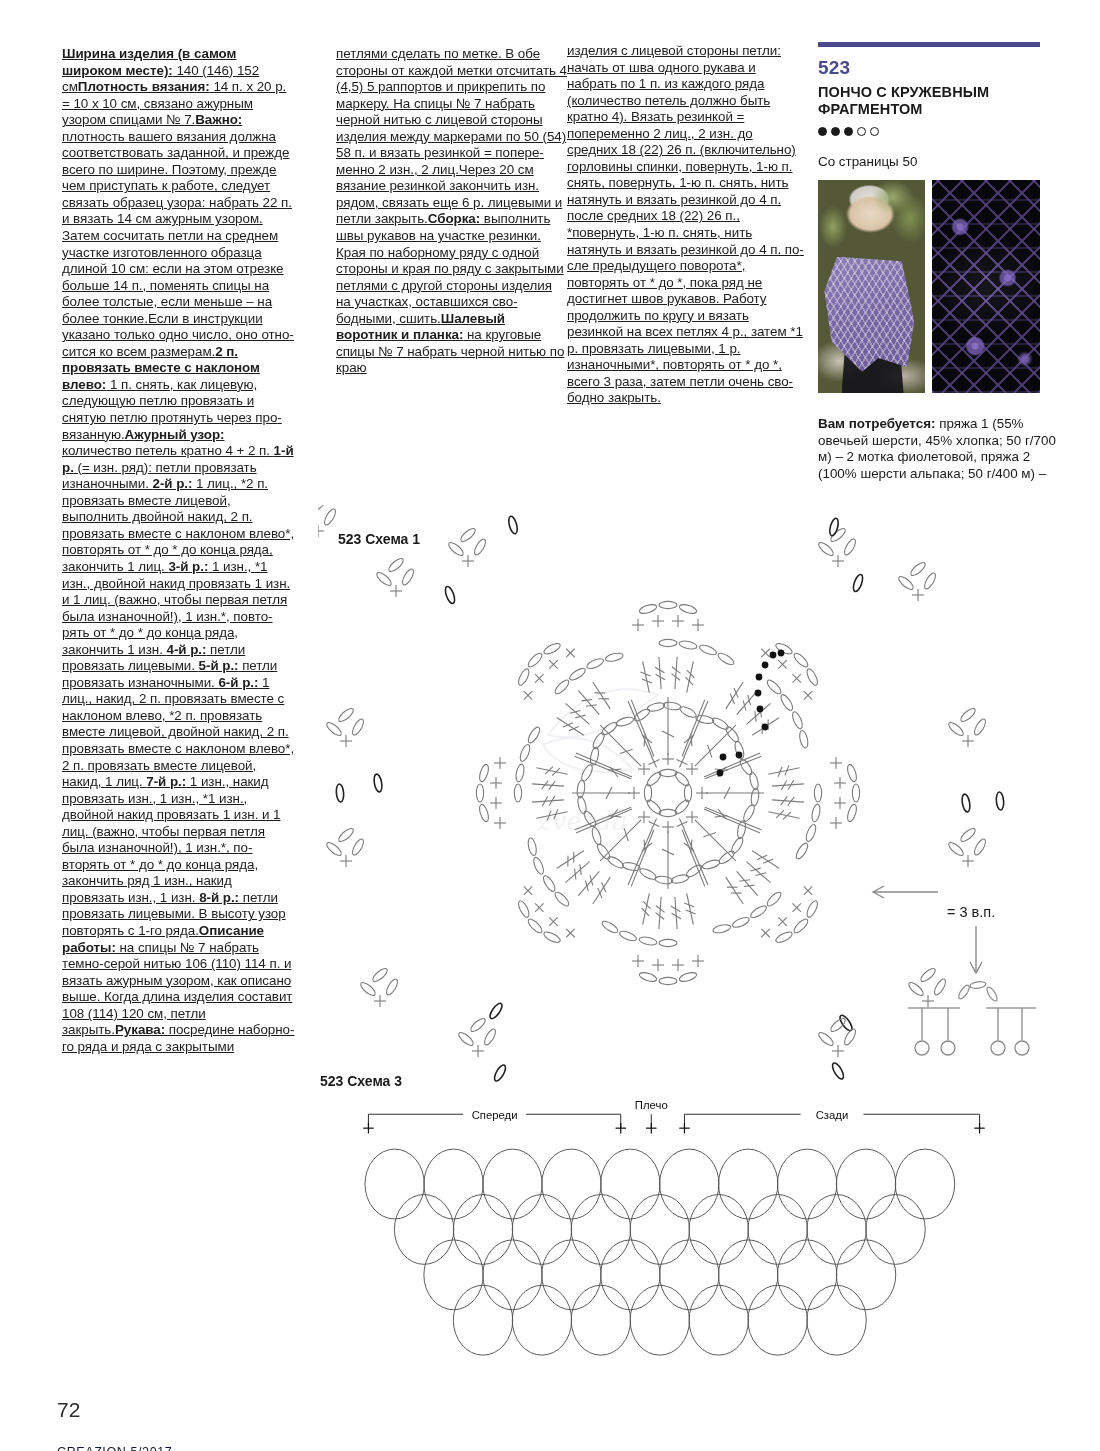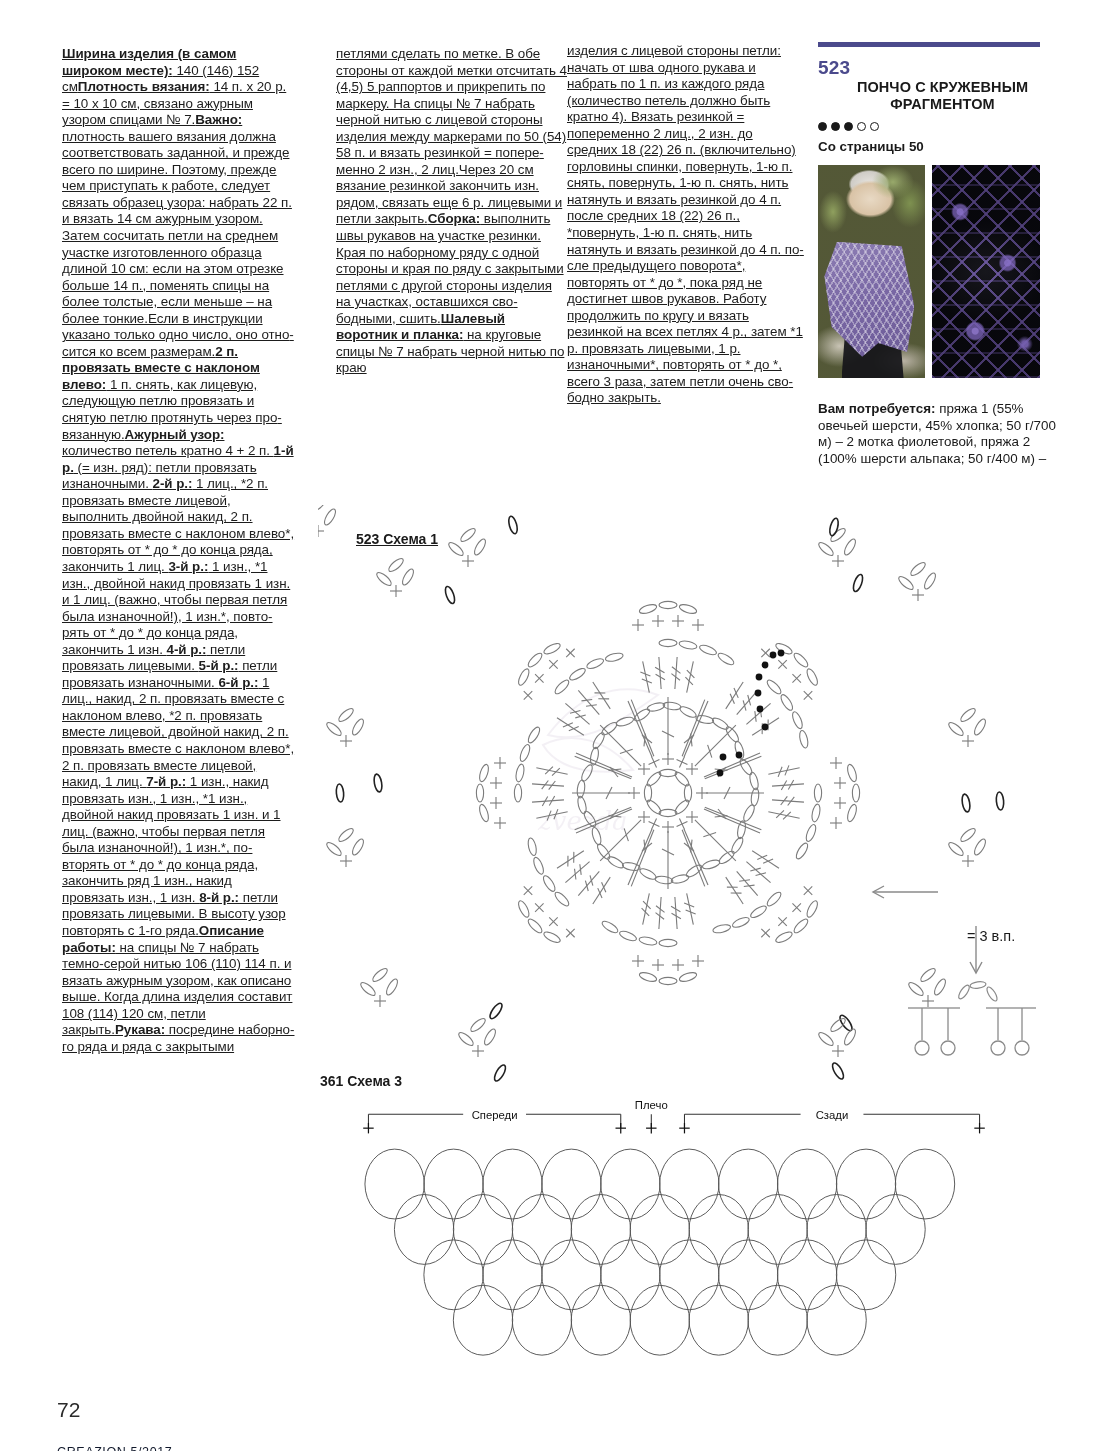--- a/index.html
+++ b/index.html
@@ -31,26 +31,26 @@
 
   
   #rail{position:absolute;left:818px;top:42px;width:249px;}
   .rail-rule{height:5px;background:#4b4a8c;width:222px;}
   .rail-num{
     color:#4b4a8c;font-weight:bold;font-size:19px;
     margin-top:10px;letter-spacing:0.2px;
   }
   .rail-title{
     font-weight:bold;font-size:14.5px;line-height:17px;
-    text-transform:uppercase;letter-spacing:0.1px;text-align:center;
+    margin-top:5px;text-transform:uppercase;letter-spacing:0.1px;
   }
   .dots{margin-top:8px;height:10px;display:flex;gap:4px;align-items:center;}
   .dot{width:9px;height:9px;border-radius:50%;border:1.3px solid #1a1a1a;box-sizing:border-box;}
   .dot.full{background:#1a1a1a;}
-  .rail-from{font-size:13.4px;margin-top:8px;line-height:16px;font-weight:bold;}
+  .rail-from{font-size:13.4px;margin-top:18px;line-height:16px;}
 
   .photos{margin-top:10px;display:flex;gap:7px;}
   .photo{border:0;overflow:hidden;position:relative;}
   #photo-model{width:107px;height:213px;}
   #photo-detail{width:108px;height:213px;}
 
   
   .ph1{
     width:100%;height:100%;
     background:
@@ -102,23 +102,23 @@
       radial-gradient(circle 16px at 26% 22%, rgba(134,110,196,.95) 0 3px, rgba(124,100,186,.75) 4px 7px, rgba(0,0,0,0) 9px),
       radial-gradient(circle 16px at 70% 46%, rgba(134,110,196,.95) 0 3px, rgba(124,100,186,.75) 4px 7px, rgba(0,0,0,0) 9px),
       radial-gradient(circle 18px at 40% 78%, rgba(140,116,200,.95) 0 3px, rgba(124,100,186,.78) 4px 8px, rgba(0,0,0,0) 10px),
       radial-gradient(circle 14px at 86% 84%, rgba(120,98,180,.9) 0 3px, rgba(0,0,0,0) 8px),
       radial-gradient(ellipse 60px 50px at 50% 50%, rgba(255,255,255,.05), rgba(0,0,0,.25));
   }
 
   .rail-need{font-size:13.4px;line-height:16.55px;margin-top:23px;}
 
   
-  #schema1-label{position:absolute;left:356px;top:531px;font-weight:bold;font-size:14px;text-decoration:underline;}
+  #schema1-label{position:absolute;left:338px;top:531px;font-weight:bold;font-size:14px;}
   #schema3-label{position:absolute;left:320px;top:1073px;font-weight:bold;font-size:14px;}
-  #legend-text{position:absolute;left:947px;top:928px;font-size:14.5px;margin-left:20px;}
+  #legend-text{position:absolute;left:947px;top:904px;font-size:14.5px;}
 
   svg{display:block;}
   #schema1-svg{position:absolute;left:318px;top:505px;}
   #legend-svg{position:absolute;left:860px;top:880px;}
   #schema3-svg{position:absolute;left:318px;top:1088px;}
 
   
   #footer{position:absolute;left:57px;top:1398px;display:flex;align-items:flex-start;gap:23px;flex-direction:column;}
   #folio{font-size:21px;color:#2b2b2b;}
   #imprint{font-size:12.5px;letter-spacing:.6px;color:#0f172a;}
@@ -399,21 +399,21 @@
         <line x1="150" y1="128" x2="176" y2="128"></line>
     </g>
     <g fill="none" stroke="#8a8a8a" stroke-width="1.3">
       <circle cx="62" cy="168" r="7"></circle>
       <circle cx="88" cy="168" r="7"></circle>
       <circle cx="138" cy="168" r="7"></circle>
       <circle cx="162" cy="168" r="7"></circle>
     </g>
   </svg>
 
-  <div id="schema3-label">361 Схема 3</div>
+  <div id="schema3-label">523 Схема 3</div>
   <svg id="schema3-svg" width="712" height="330" viewBox="0 -48 712 378">
       <g>
         <line x1="6" y1="-18" x2="6" y2="-2" stroke="#333" stroke-width="1.2"></line>
         <line x1="295" y1="-18" x2="295" y2="-2" stroke="#333" stroke-width="1.2"></line>
         <line x1="6" y1="-18" x2="114.5" y2="-18" stroke="#333" stroke-width="1.2"></line>
         <line x1="186.5" y1="-18" x2="295" y2="-18" stroke="#333" stroke-width="1.2"></line>
         <text x="150.5" y="-13" text-anchor="middle" font-size="13" fill="#111" font-family="&quot;Liberation Sans&quot;, sans-serif">Спереди</text>
         <line x1="330" y1="-18" x2="330" y2="-2" stroke="#333" stroke-width="1.2"></line>
         <text x="330" y="-24" text-anchor="middle" font-size="13" fill="#111" font-family="&quot;Liberation Sans&quot;, sans-serif">Плечо</text>
         <line x1="368" y1="-18" x2="368" y2="-2" stroke="#333" stroke-width="1.2"></line>

